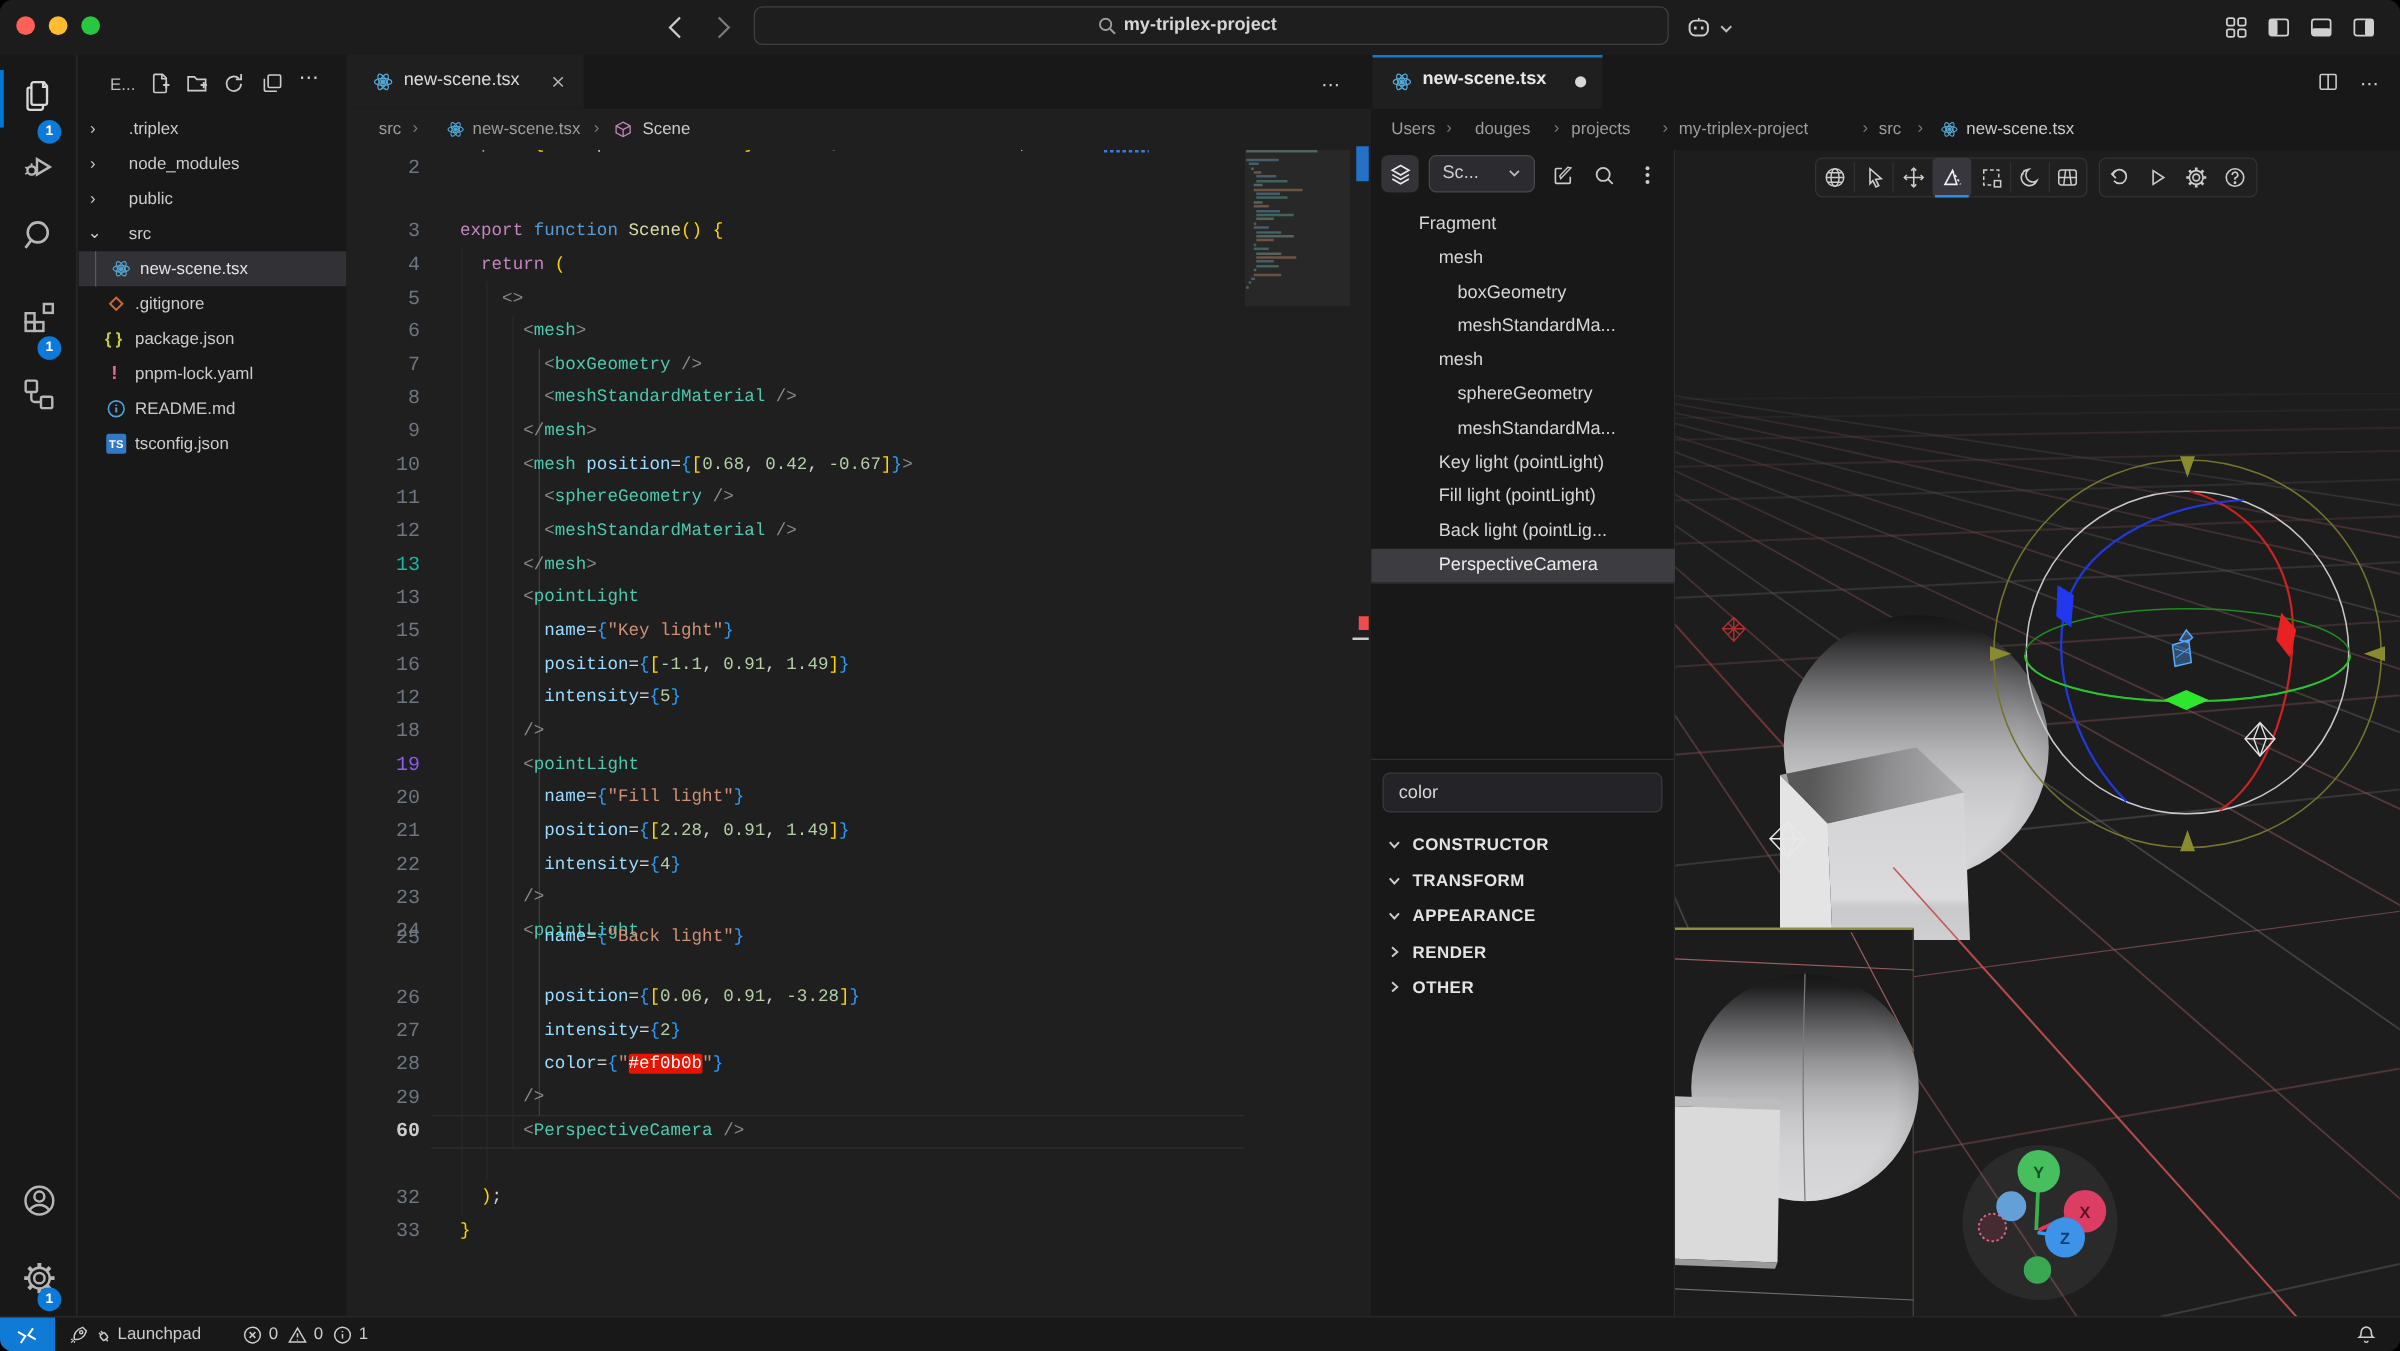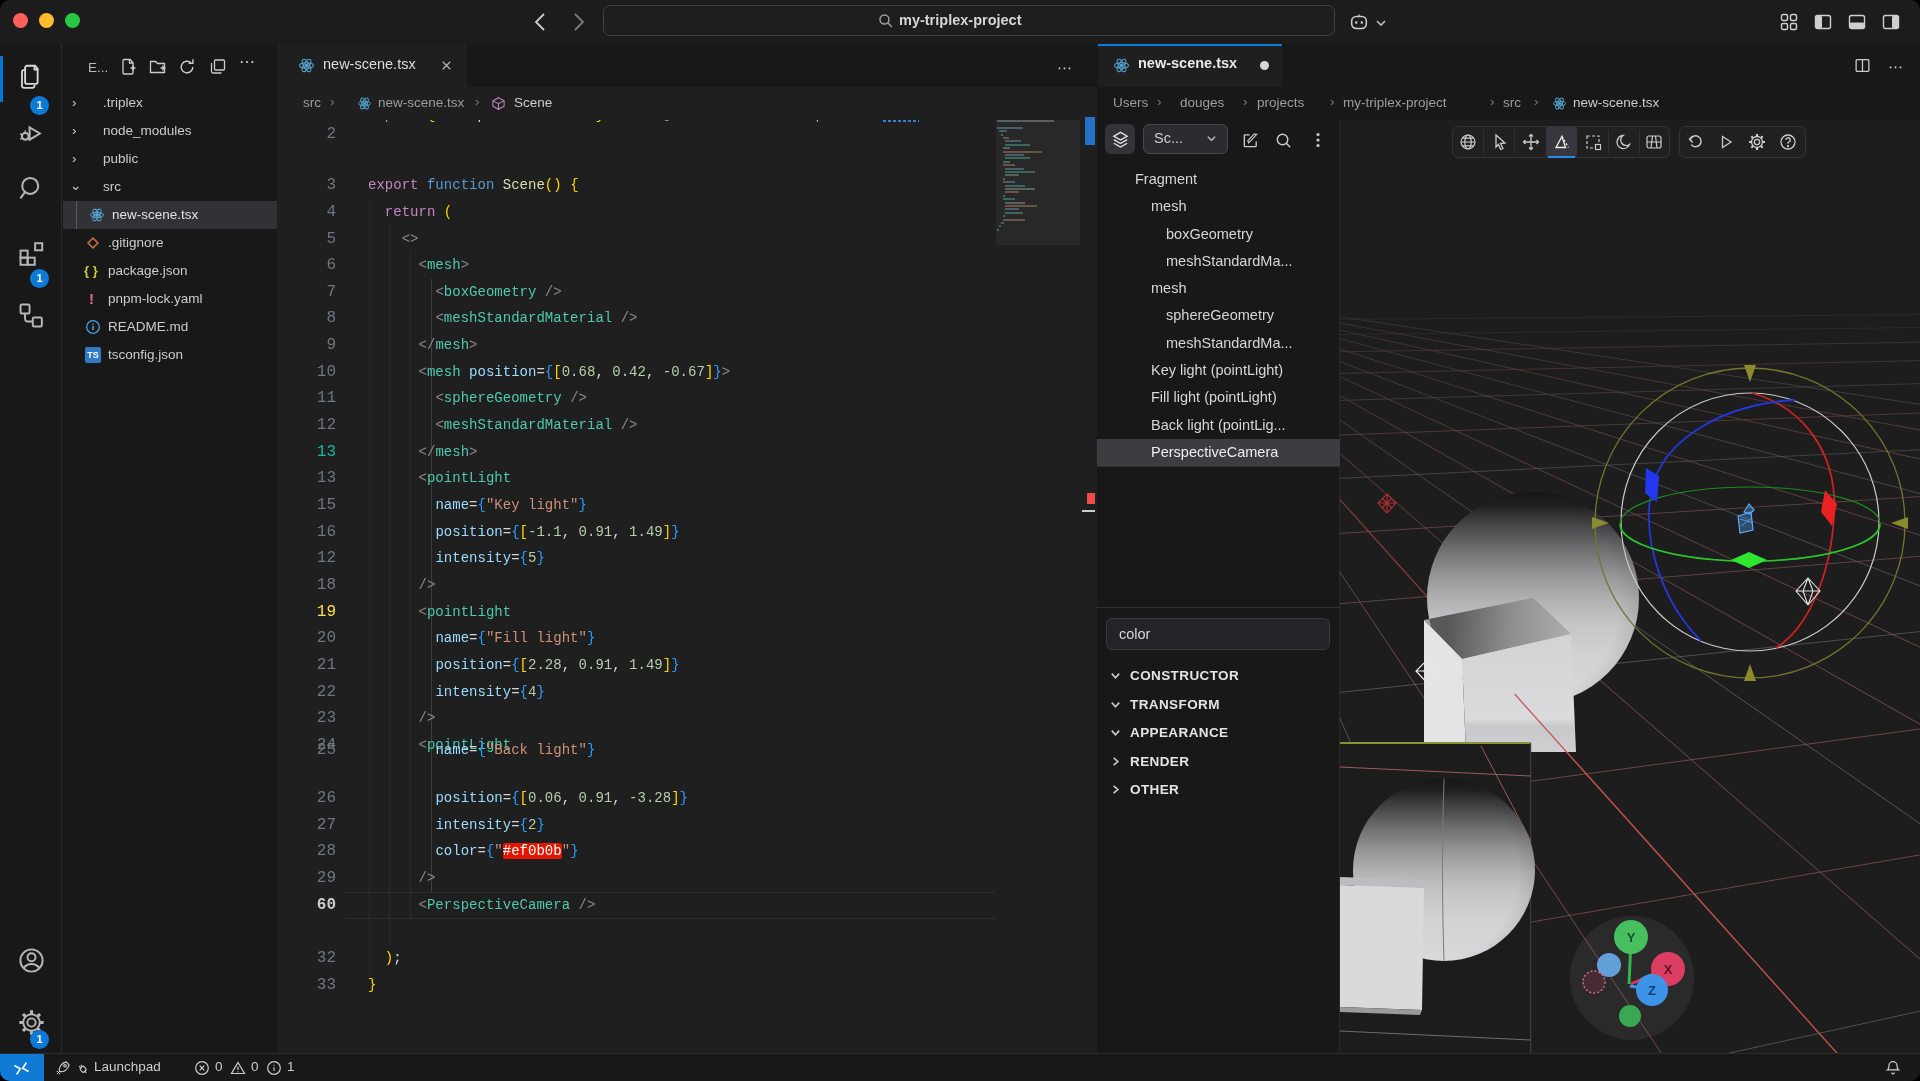--- a/index.html
+++ b/index.html
@@ -239,21 +239,21 @@
 <div class="ln" style="top:288.1px"><span class="gut" style="color:#6e7681">9</span><span class="ct">      <span style="color:#8A8A8A">&lt;/</span><span style="color:#4EC9B0">mesh</span><span style="color:#8A8A8A">&gt;</span></span></div>
 <div class="ln" style="top:314.7px"><span class="gut" style="color:#6e7681">10</span><span class="ct">      <span style="color:#8A8A8A">&lt;</span><span style="color:#4EC9B0">mesh</span> <span style="color:#9CDCFE">position</span><span style="color:#D4D4D4">=</span><span style="color:#2A9EFF">{</span><span style="color:#FFD700">[</span><span style="color:#B5CEA8">0.68</span><span style="color:#D4D4D4">,</span> <span style="color:#B5CEA8">0.42</span><span style="color:#D4D4D4">,</span> <span style="color:#B5CEA8">-0.67</span><span style="color:#FFD700">]</span><span style="color:#2A9EFF">}</span><span style="color:#8A8A8A">&gt;</span></span></div>
 <div class="ln" style="top:341.4px"><span class="gut" style="color:#6e7681">11</span><span class="ct">        <span style="color:#8A8A8A">&lt;</span><span style="color:#4EC9B0">sphereGeometry</span> <span style="color:#8A8A8A">/&gt;</span></span></div>
 <div class="ln" style="top:368.0px"><span class="gut" style="color:#6e7681">12</span><span class="ct">        <span style="color:#8A8A8A">&lt;</span><span style="color:#4EC9B0">meshStandardMaterial</span> <span style="color:#8A8A8A">/&gt;</span></span></div>
 <div class="ln" style="top:394.7px"><span class="gut" style="color:#14b8a6">13</span><span class="ct">      <span style="color:#8A8A8A">&lt;/</span><span style="color:#4EC9B0">mesh</span><span style="color:#8A8A8A">&gt;</span></span></div>
 <div class="ln" style="top:421.3px"><span class="gut" style="color:#6e7681">13</span><span class="ct">      <span style="color:#8A8A8A">&lt;</span><span style="color:#4EC9B0">pointLight</span></span></div>
 <div class="ln" style="top:448.0px"><span class="gut" style="color:#6e7681">15</span><span class="ct">        <span style="color:#9CDCFE">name</span><span style="color:#D4D4D4">=</span><span style="color:#2A9EFF">{</span><span style="color:#CE9178">"Key light"</span><span style="color:#2A9EFF">}</span></span></div>
 <div class="ln" style="top:474.6px"><span class="gut" style="color:#6e7681">16</span><span class="ct">        <span style="color:#9CDCFE">position</span><span style="color:#D4D4D4">=</span><span style="color:#2A9EFF">{</span><span style="color:#FFD700">[</span><span style="color:#B5CEA8">-1.1</span><span style="color:#D4D4D4">,</span> <span style="color:#B5CEA8">0.91</span><span style="color:#D4D4D4">,</span> <span style="color:#B5CEA8">1.49</span><span style="color:#FFD700">]</span><span style="color:#2A9EFF">}</span></span></div>
 <div class="ln" style="top:501.3px"><span class="gut" style="color:#6e7681">12</span><span class="ct">        <span style="color:#9CDCFE">intensity</span><span style="color:#D4D4D4">=</span><span style="color:#2A9EFF">{</span><span style="color:#B5CEA8">5</span><span style="color:#2A9EFF">}</span></span></div>
 <div class="ln" style="top:527.9px"><span class="gut" style="color:#6e7681">18</span><span class="ct">      <span style="color:#8A8A8A">/&gt;</span></span></div>
-<div class="ln" style="top:554.6px"><span class="gut" style="color:#fde047">19</span><span class="ct">      <span style="color:#8A8A8A">&lt;</span><span style="color:#4EC9B0">pointLight</span></span></div>
+<div class="ln" style="top:554.6px"><span class="gut" style="color:#8b5cf6">19</span><span class="ct">      <span style="color:#8A8A8A">&lt;</span><span style="color:#4EC9B0">pointLight</span></span></div>
 <div class="ln" style="top:581.2px"><span class="gut" style="color:#6e7681">20</span><span class="ct">        <span style="color:#9CDCFE">name</span><span style="color:#D4D4D4">=</span><span style="color:#2A9EFF">{</span><span style="color:#CE9178">"Fill light"</span><span style="color:#2A9EFF">}</span></span></div>
 <div class="ln" style="top:607.9px"><span class="gut" style="color:#6e7681">21</span><span class="ct">        <span style="color:#9CDCFE">position</span><span style="color:#D4D4D4">=</span><span style="color:#2A9EFF">{</span><span style="color:#FFD700">[</span><span style="color:#B5CEA8">2.28</span><span style="color:#D4D4D4">,</span> <span style="color:#B5CEA8">0.91</span><span style="color:#D4D4D4">,</span> <span style="color:#B5CEA8">1.49</span><span style="color:#FFD700">]</span><span style="color:#2A9EFF">}</span></span></div>
 <div class="ln" style="top:634.5px"><span class="gut" style="color:#6e7681">22</span><span class="ct">        <span style="color:#9CDCFE">intensity</span><span style="color:#D4D4D4">=</span><span style="color:#2A9EFF">{</span><span style="color:#B5CEA8">4</span><span style="color:#2A9EFF">}</span></span></div>
 <div class="ln" style="top:661.2px"><span class="gut" style="color:#6e7681">23</span><span class="ct">      <span style="color:#8A8A8A">/&gt;</span></span></div>
 <div class="ln" style="top:687.8px"><span class="gut" style="color:#6e7681">24</span><span class="ct">      <span style="color:#8A8A8A">&lt;</span><span style="color:#4EC9B0">pointLight</span></span></div>
 <div class="ln" style="top:693px"><span class="gut" style="color:#6e7681">25</span><span class="ct">        <span style="color:#9CDCFE">name</span><span style="color:#D4D4D4">=</span><span style="color:#2A9EFF">{</span><span style="color:#CE9178">"Back light"</span><span style="color:#2A9EFF">}</span></span></div>
 <div class="ln" style="top:741.1px"><span class="gut" style="color:#6e7681">26</span><span class="ct">        <span style="color:#9CDCFE">position</span><span style="color:#D4D4D4">=</span><span style="color:#2A9EFF">{</span><span style="color:#FFD700">[</span><span style="color:#B5CEA8">0.06</span><span style="color:#D4D4D4">,</span> <span style="color:#B5CEA8">0.91</span><span style="color:#D4D4D4">,</span> <span style="color:#B5CEA8">-3.28</span><span style="color:#FFD700">]</span><span style="color:#2A9EFF">}</span></span></div>
 <div class="ln" style="top:767.8px"><span class="gut" style="color:#6e7681">27</span><span class="ct">        <span style="color:#9CDCFE">intensity</span><span style="color:#D4D4D4">=</span><span style="color:#2A9EFF">{</span><span style="color:#B5CEA8">2</span><span style="color:#2A9EFF">}</span></span></div>
 <div class="ln" style="top:794.4px"><span class="gut" style="color:#6e7681">28</span><span class="ct">        <span style="color:#9CDCFE">color</span><span style="color:#D4D4D4">=</span><span style="color:#2A9EFF">{</span><span style="color:#CE9178">"</span><span style="background:#e51400;color:#fff;border-radius:2px">#ef0b0b</span><span style="color:#CE9178">"</span><span style="color:#2A9EFF">}</span></span></div>
 <div class="ln" style="top:821.1px"><span class="gut" style="color:#6e7681">29</span><span class="ct">      <span style="color:#8A8A8A">/&gt;</span></span></div>

